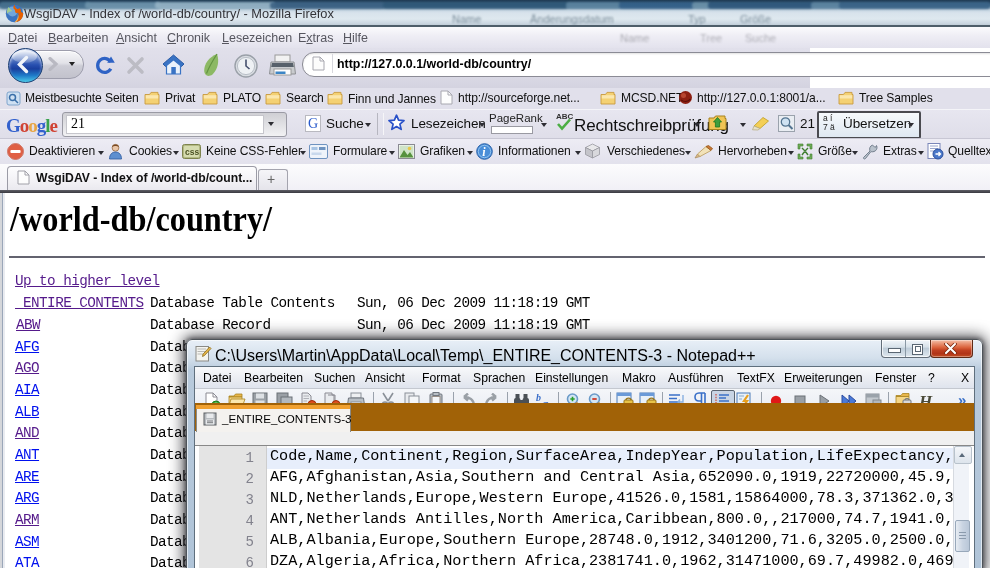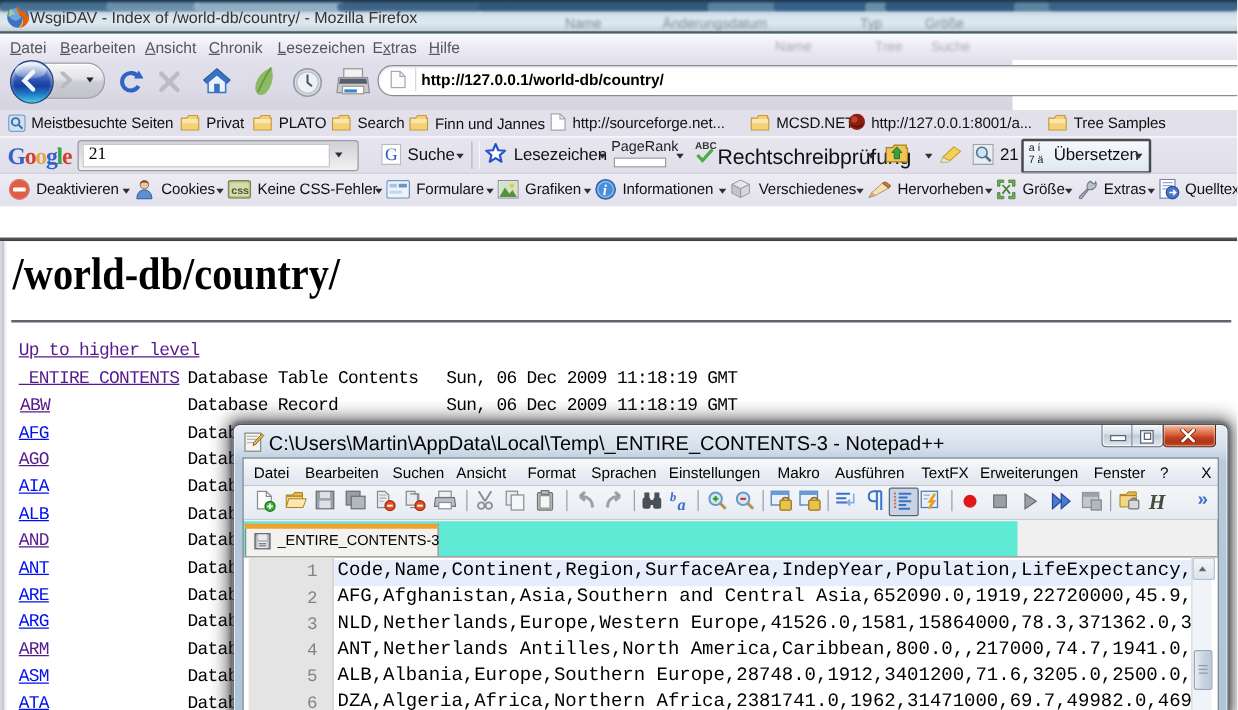--- a/index.html
+++ b/index.html
@@ -48,21 +48,21 @@
   border:1px solid #4e545a;
   box-shadow:0 0 14px 4px rgba(25,25,30,.65), 0 0 4px 1px rgba(20,20,25,.5), inset 0 0 0 1px rgba(255,255,255,.6);}
 #nptitle{position:absolute;left:28px;top:7px;font-size:16px;color:#000;}
 #npbtns{position:absolute;left:694px;top:0px;width:90px;height:19px;}
 #npclient{position:absolute;left:7px;top:26px;width:779px;height:203px;background:#f0f0f0;border:1px solid #5f6f7d;}
 #npmenu{position:absolute;left:0;top:0;width:779px;height:21px;
   background:linear-gradient(180deg,#f8f9fb,#eceef3 50%,#dfe4ee);border-bottom:1px solid #c4c8d0;}
 #npmenu .mi{position:absolute;top:4px;font-size:12.2px;color:#000;}
 #nptools{position:absolute;left:0;top:22px;width:779px;height:26px;
   background:linear-gradient(180deg,#f4f6f9,#e7ebf2);border-bottom:1px solid #c9cdd4;}
-#nptabbar{position:absolute;left:0;top:50px;width:619px;height:28px;background:#5eead4;}
+#nptabbar{position:absolute;left:0;top:36px;width:779px;height:28px;background:#a16207;}
 #npedit{position:absolute;left:0;top:78px;width:779px;height:125px;background:#fff;border-top:1px solid #888;}
 #lncol{position:absolute;left:4px;top:0;width:67px;height:125px;background:#e4e4e4;border-right:1px solid #cdcdcd;}
 .lnum{position:absolute;right:12px;font-family:"Liberation Mono",monospace;font-size:14px;color:#82828d;text-align:right;}
 .npline{position:absolute;left:75px;font-family:"Liberation Mono",monospace;font-size:15.2px;white-space:pre;color:#000;}
 #curline{position:absolute;left:72px;top:2px;width:686px;height:21px;background:#e7eefb;}
 #npscroll{position:absolute;left:758px;top:0;width:15px;height:125px;background:#f0f3f8;border-left:1px solid #d6dae0;}
 </style>
 </head>
 <body>
 <div id="root">
@@ -361,20 +361,32 @@
     <div class="caret" style="left:918px;top:12px"></div>
     <svg class="abs" style="left:927px;top:4px" width="17" height="17" viewBox="0 0 17 17">
       <rect x="1" y="0.5" width="12" height="15" fill="#fff" stroke="#7a86b8"></rect>
       <path d="M3 3 L11 3 M3 5.5 L11 5.5 M3 8 L8 8" stroke="#9aa6cc" stroke-width="1"></path>
       <circle cx="11" cy="11" r="5" fill="#4a77c8" stroke="#2a4f9e"></circle>
       <path d="M8.5 11 L13.5 11 M11.5 9 L13.5 11 L11.5 13" stroke="#fff" stroke-width="1.3" fill="none"></path>
     </svg>
     <div class="lbl" style="left:948px;top:5px">Quelltext</div>
   </div>
 
+  <div class="abs" id="tabstrip">
+    <div class="abs" style="left:7px;top:2px;width:248px;height:24px;border-radius:4px 4px 0 0;
+      background:linear-gradient(180deg,#fdfdfe,#f2f1f5 60%,#e9e8ee);border:1px solid #9b9ba6;border-bottom:none;"></div>
+    <svg class="abs" style="left:17px;top:6px" width="13" height="15" viewBox="0 0 13 15">
+      <path d="M1 1 L8 1 L12 5 L12 14 L1 14 Z" fill="#fdfdfd" stroke="#a0a0a8"></path>
+      <path d="M8 1 L8 5 L12 5" fill="none" stroke="#a0a0a8"></path>
+    </svg>
+    <div class="abs" style="left:36px;top:7px;font-size:12.2px;font-weight:bold;color:#111;">WsgiDAV - Index of /world-db/count...</div>
+    <div class="abs" style="left:258px;top:5px;width:28px;height:21px;border-radius:3px 3px 0 0;
+      background:linear-gradient(180deg,#f5f5f8,#e4e3ea);border:1px solid #a4a4ae;border-bottom:none;"></div>
+    <div class="abs" style="left:267px;top:7px;font-size:14px;color:#666;">+</div>
+  </div>
   <div class="abs" id="darkband"></div>
 
   <div class="abs" id="content">
     <div class="abs" style="left:0;top:0;width:1.5px;height:375px;background:#d4d6da;"></div>
     <div class="abs" style="left:1.5px;top:0;width:1.5px;height:375px;background:#9aa6b8;"></div>
     <div class="abs" style="left:3px;top:0;width:2px;height:375px;background:#e9ebf0;"></div>
   </div>
   <h1 id="hdr">/world-db/country/</h1>
   <div id="hrline"></div>
   <div id="rows">

